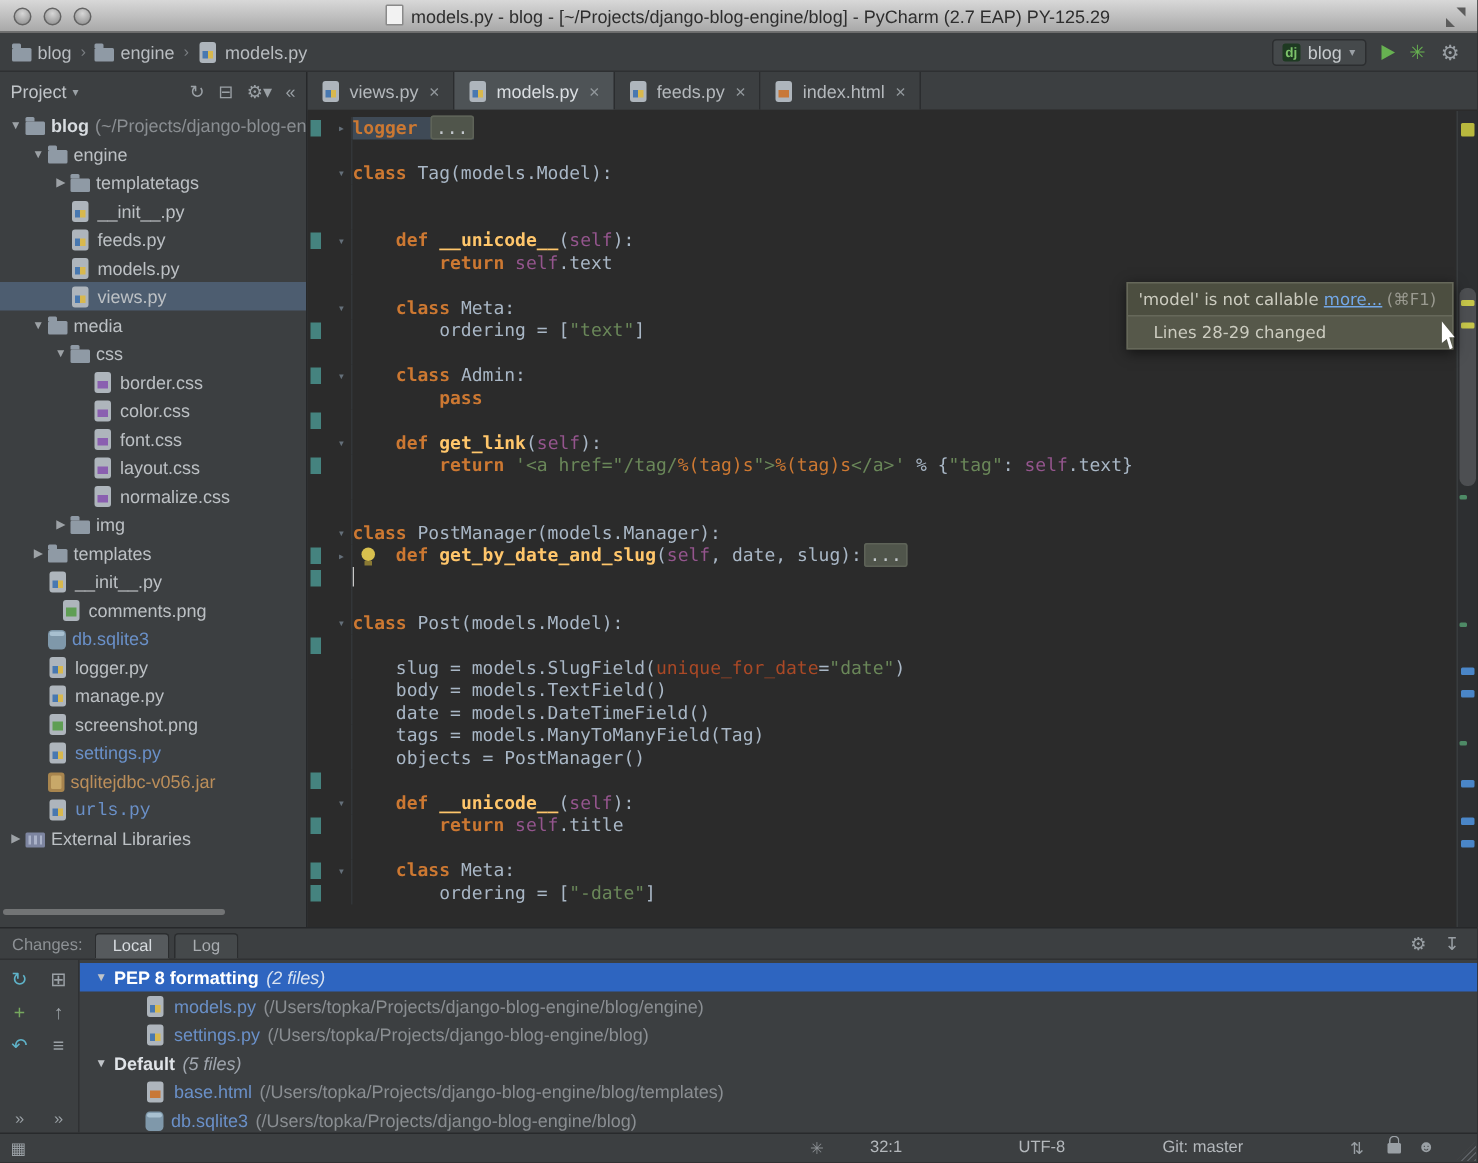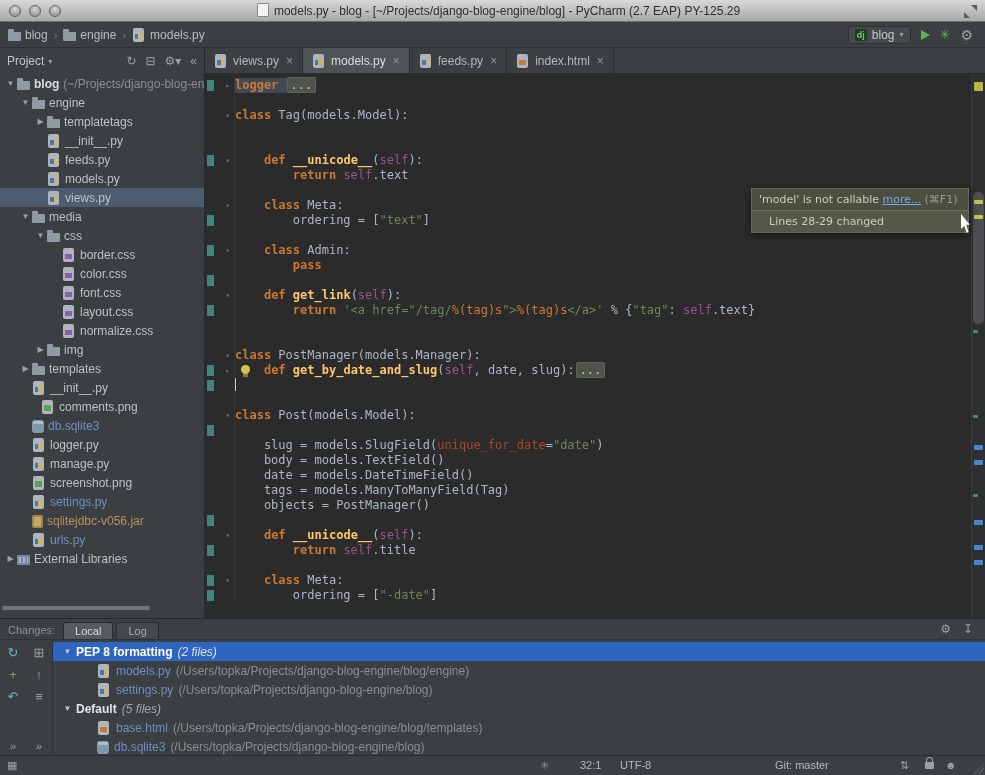--- a/index.html
+++ b/index.html
@@ -119,21 +119,21 @@
   .crow.sel .csuffix{color:#d8e2f0;}
   .cname-file{color:#6a90c8;margin-left:5px;}
   .cpath{color:#8a8e92;margin-left:5px;}
 
   
   .statusbar{height:20px;background:#3c3f41;border-top:1px solid #282a2c;position:relative;font-size:11px;color:#b4b8bc;box-sizing:border-box;}
   .sb{position:absolute;top:3px;}
   .sb-toggle{left:7px;color:#9aa0a5;font-size:11px;}
   .sb-spin{left:540px;color:#8a8e92;}
   .sb-pos{left:580px;}
-  .sb-enc{left:620px;}
+  .sb-enc{left:679px;}
   .sb-git{left:775px;}
   .sb-updown{left:900px;color:#9aa0a5;}
   .sb-lock{left:925px;top:6px;width:9px;height:7px;background:#9aa0a5;border-radius:1px;}
   .sb-lock::before{content:"";position:absolute;left:1px;top:-5px;width:5px;height:5px;border:1.5px solid #9aa0a5;border-bottom:none;border-radius:4px 4px 0 0;}
   .sb-hector{left:945px;color:#9aa0a5;}
   .sb-grip{position:absolute;right:1px;bottom:1px;width:13px;height:13px;background:repeating-linear-gradient(135deg,transparent 0 2px,#5a5e62 2px 3px);clip-path:polygon(100% 0,100% 100%,0 100%);}
 </style>
 </head>
 <body>
 
@@ -308,21 +308,21 @@
           <div class="trow" style="padding-left: 19px;">
             <span class="tarrow"></span>
             <span class="fi py"></span>
             <span class="tlabel" style="color: rgb(106, 144, 200);">settings.py</span>
           </div>
           <div class="trow" style="padding-left: 19px;">
             <span class="tarrow"></span>
             <span class="fi jar"></span>
             <span class="tlabel" style="color: rgb(187, 142, 90);">sqlitejdbc-v056.jar</span>
           </div>
-          <div class="trow" style="padding-left: 19px;">
+          <div class="trow" style="padding-left: 19px; font-family: Liberation Mono, monospace;">
             <span class="tarrow"></span>
             <span class="fi py"></span>
             <span class="tlabel" style="color: rgb(106, 144, 200);">urls.py</span>
           </div>
           <div class="trow" style="padding-left: 4px;">
             <span class="tarrow">▶</span>
             <span class="fi lib"></span>
             <span class="tlabel">External Libraries</span>
           </div>
         </div>

